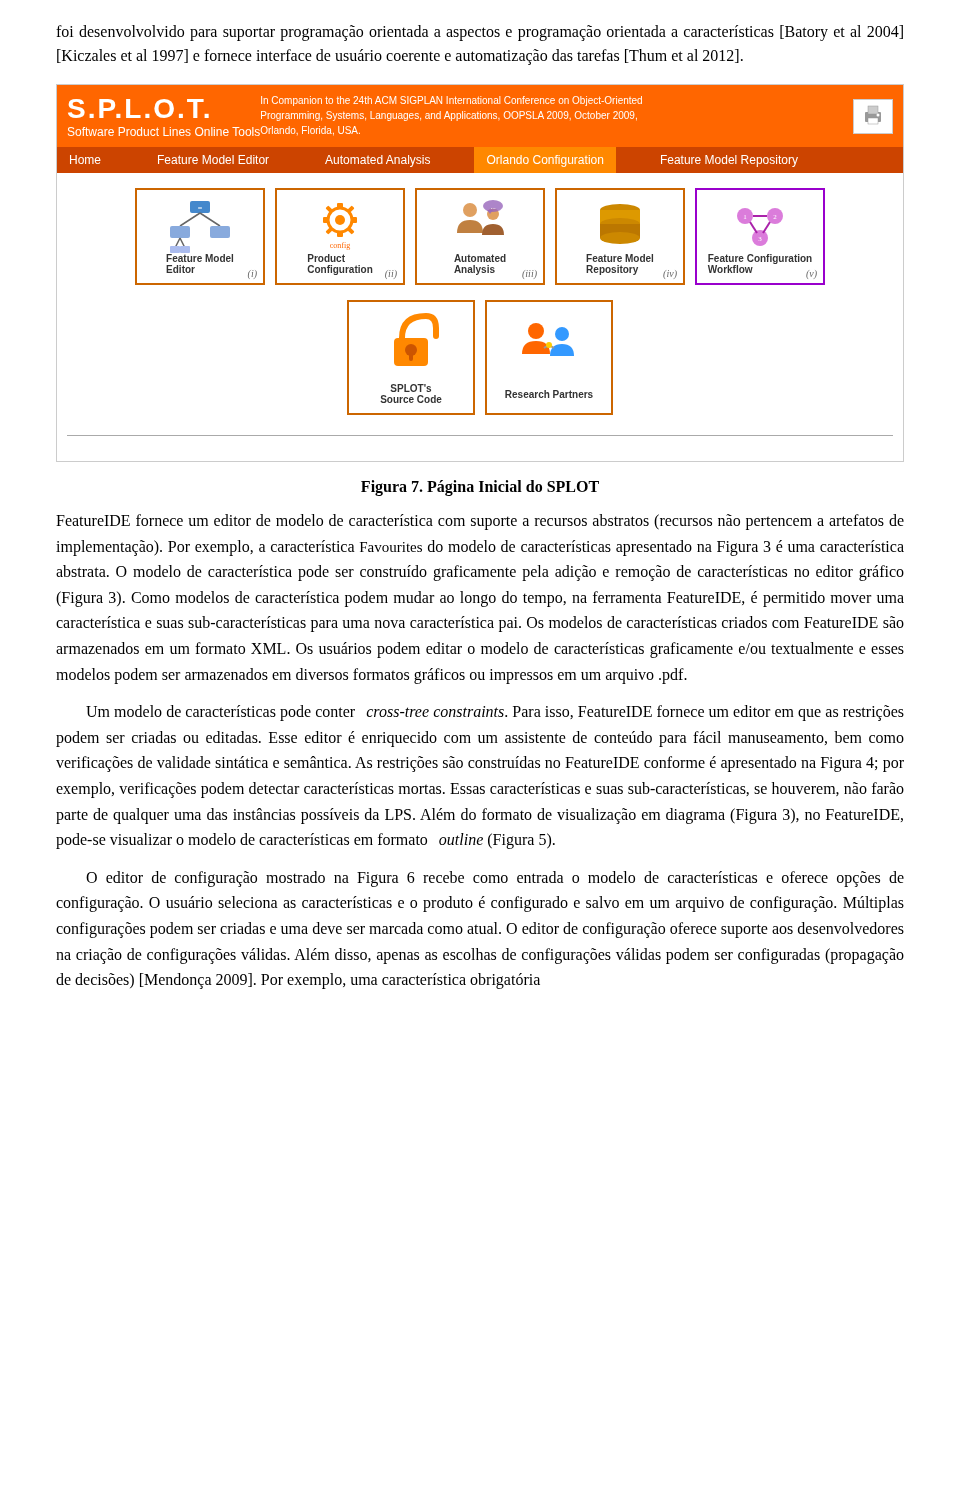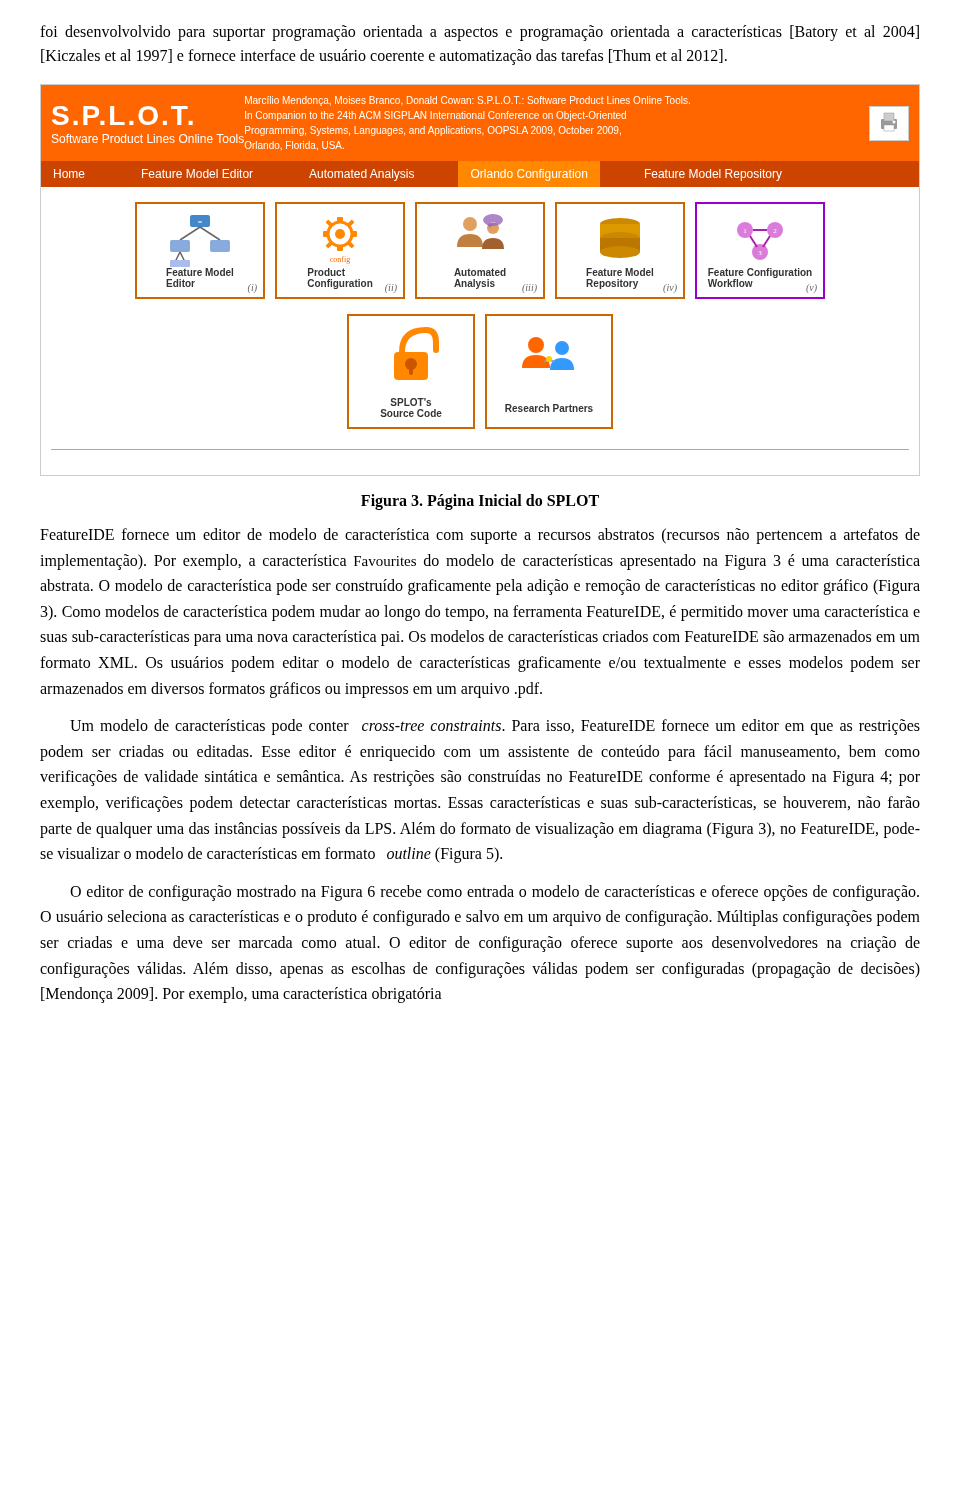--- a/index.html
+++ b/index.html
@@ -6,21 +6,21 @@
     body {
       font-family: Times New Roman, serif;
       font-size: 16px;
       color: #000;
       background: #fff;
       width: 960px;
     }
 
     .page-container {
       width: 960px;
-      padding: 20px 40px;
+      padding: 20px 56px;
     }
 
     
     .intro-text {
       text-align: justify;
       margin-bottom: 16px;
       line-height: 1.5;
     }
 
     
@@ -229,21 +229,20 @@
   <p class="intro-text">foi desenvolvolvido para suportar programação orientada a aspectos e programação orientada a características [Batory et al 2004] [Kiczales et al 1997] e fornece interface de usuário coerente e automatização das tarefas [Thum et al 2012].</p>
 
   <div class="splot-banner">
 
     <div class="splot-header">
       <div class="splot-logo-area">
         <div class="splot-logo-title">S.P.L.O.T.</div>
         <div class="splot-logo-subtitle">Software Product Lines Online Tools</div>
       </div>
       <div class="splot-info">
-        <div>Marcílio Mendonça, Moises Branco, Donald Cowan: S.P.L.O.T.: Software Product Lines Online Tools.</div>
         <div>In Companion to the 24th ACM SIGPLAN International Conference on Object-Oriented</div>
         <div>Programming, Systems, Languages, and Applications, OOPSLA 2009, October 2009,</div>
         <div>Orlando, Florida, USA.</div>
       </div>
       <div class="splot-printer-icon">
         <svg width="24" height="24" viewBox="0 0 24 24" fill="#666">
           <rect x="4" y="8" width="16" height="10" rx="1" fill="#999"></rect>
           <rect x="7" y="2" width="10" height="8" fill="#ccc" stroke="#999" stroke-width="0.5"></rect>
           <rect x="7" y="14" width="10" height="6" fill="#fff" stroke="#999" stroke-width="0.5"></rect>
           <circle cx="17" cy="11" r="1.5" fill="#fff"></circle>
@@ -391,21 +390,21 @@
           <div class="bottom-icon-label">Research Partners</div>
         </div>
 
       </div>
 
       <hr class="divider">
 
     </div>
   </div>
 
-  <p class="figure-caption">Figura 3. Página Inicial do SPLOT</p>
+  <p class="figure-caption">Figura 7. Página Inicial do SPLOT</p>
 
   <p class="body-text">
     <span>FeatureIDE fornece um editor de modelo de característica com suporte a recursos abstratos (recursos não pertencem a artefatos de implementação). Por exemplo, a característica </span><code>Favourites</code><span> do modelo de características apresentado na Figura 3 é uma característica abstrata. O modelo de característica pode ser construído graficamente pela adição e remoção de características no editor gráfico (Figura 3). Como modelos de característica podem mudar ao longo do tempo, na ferramenta FeatureIDE, é permitido mover uma característica e suas sub-características para uma nova característica pai. Os modelos de características criados com FeatureIDE são armazenados em um formato XML. Os usuários podem editar o modelo de características graficamente e/ou textualmente e esses modelos podem ser armazenados em diversos formatos gráficos ou impressos em um arquivo .pdf.</span>
   </p>
 
   <p class="body-text" style="text-indent:30px;">
     <span>Um modelo de características pode conter </span><em>cross-tree constraints</em><span>. Para isso, FeatureIDE fornece um editor em que as restrições podem ser criadas ou editadas. Esse editor é enriquecido com um assistente de conteúdo para fácil manuseamento, bem como verificações de validade sintática e semântica. As restrições são construídas no FeatureIDE conforme é apresentado na Figura 4; por exemplo, verificações podem detectar características mortas. Essas características e suas sub-características, se houverem, não farão parte de qualquer uma das instâncias possíveis da LPS. Além do formato de visualização em diagrama (Figura 3), no FeatureIDE, pode-se visualizar o modelo de características em formato </span><em>outline</em><span> (Figura 5).</span>
   </p>
 
   <p class="body-text" style="text-indent:30px;">

